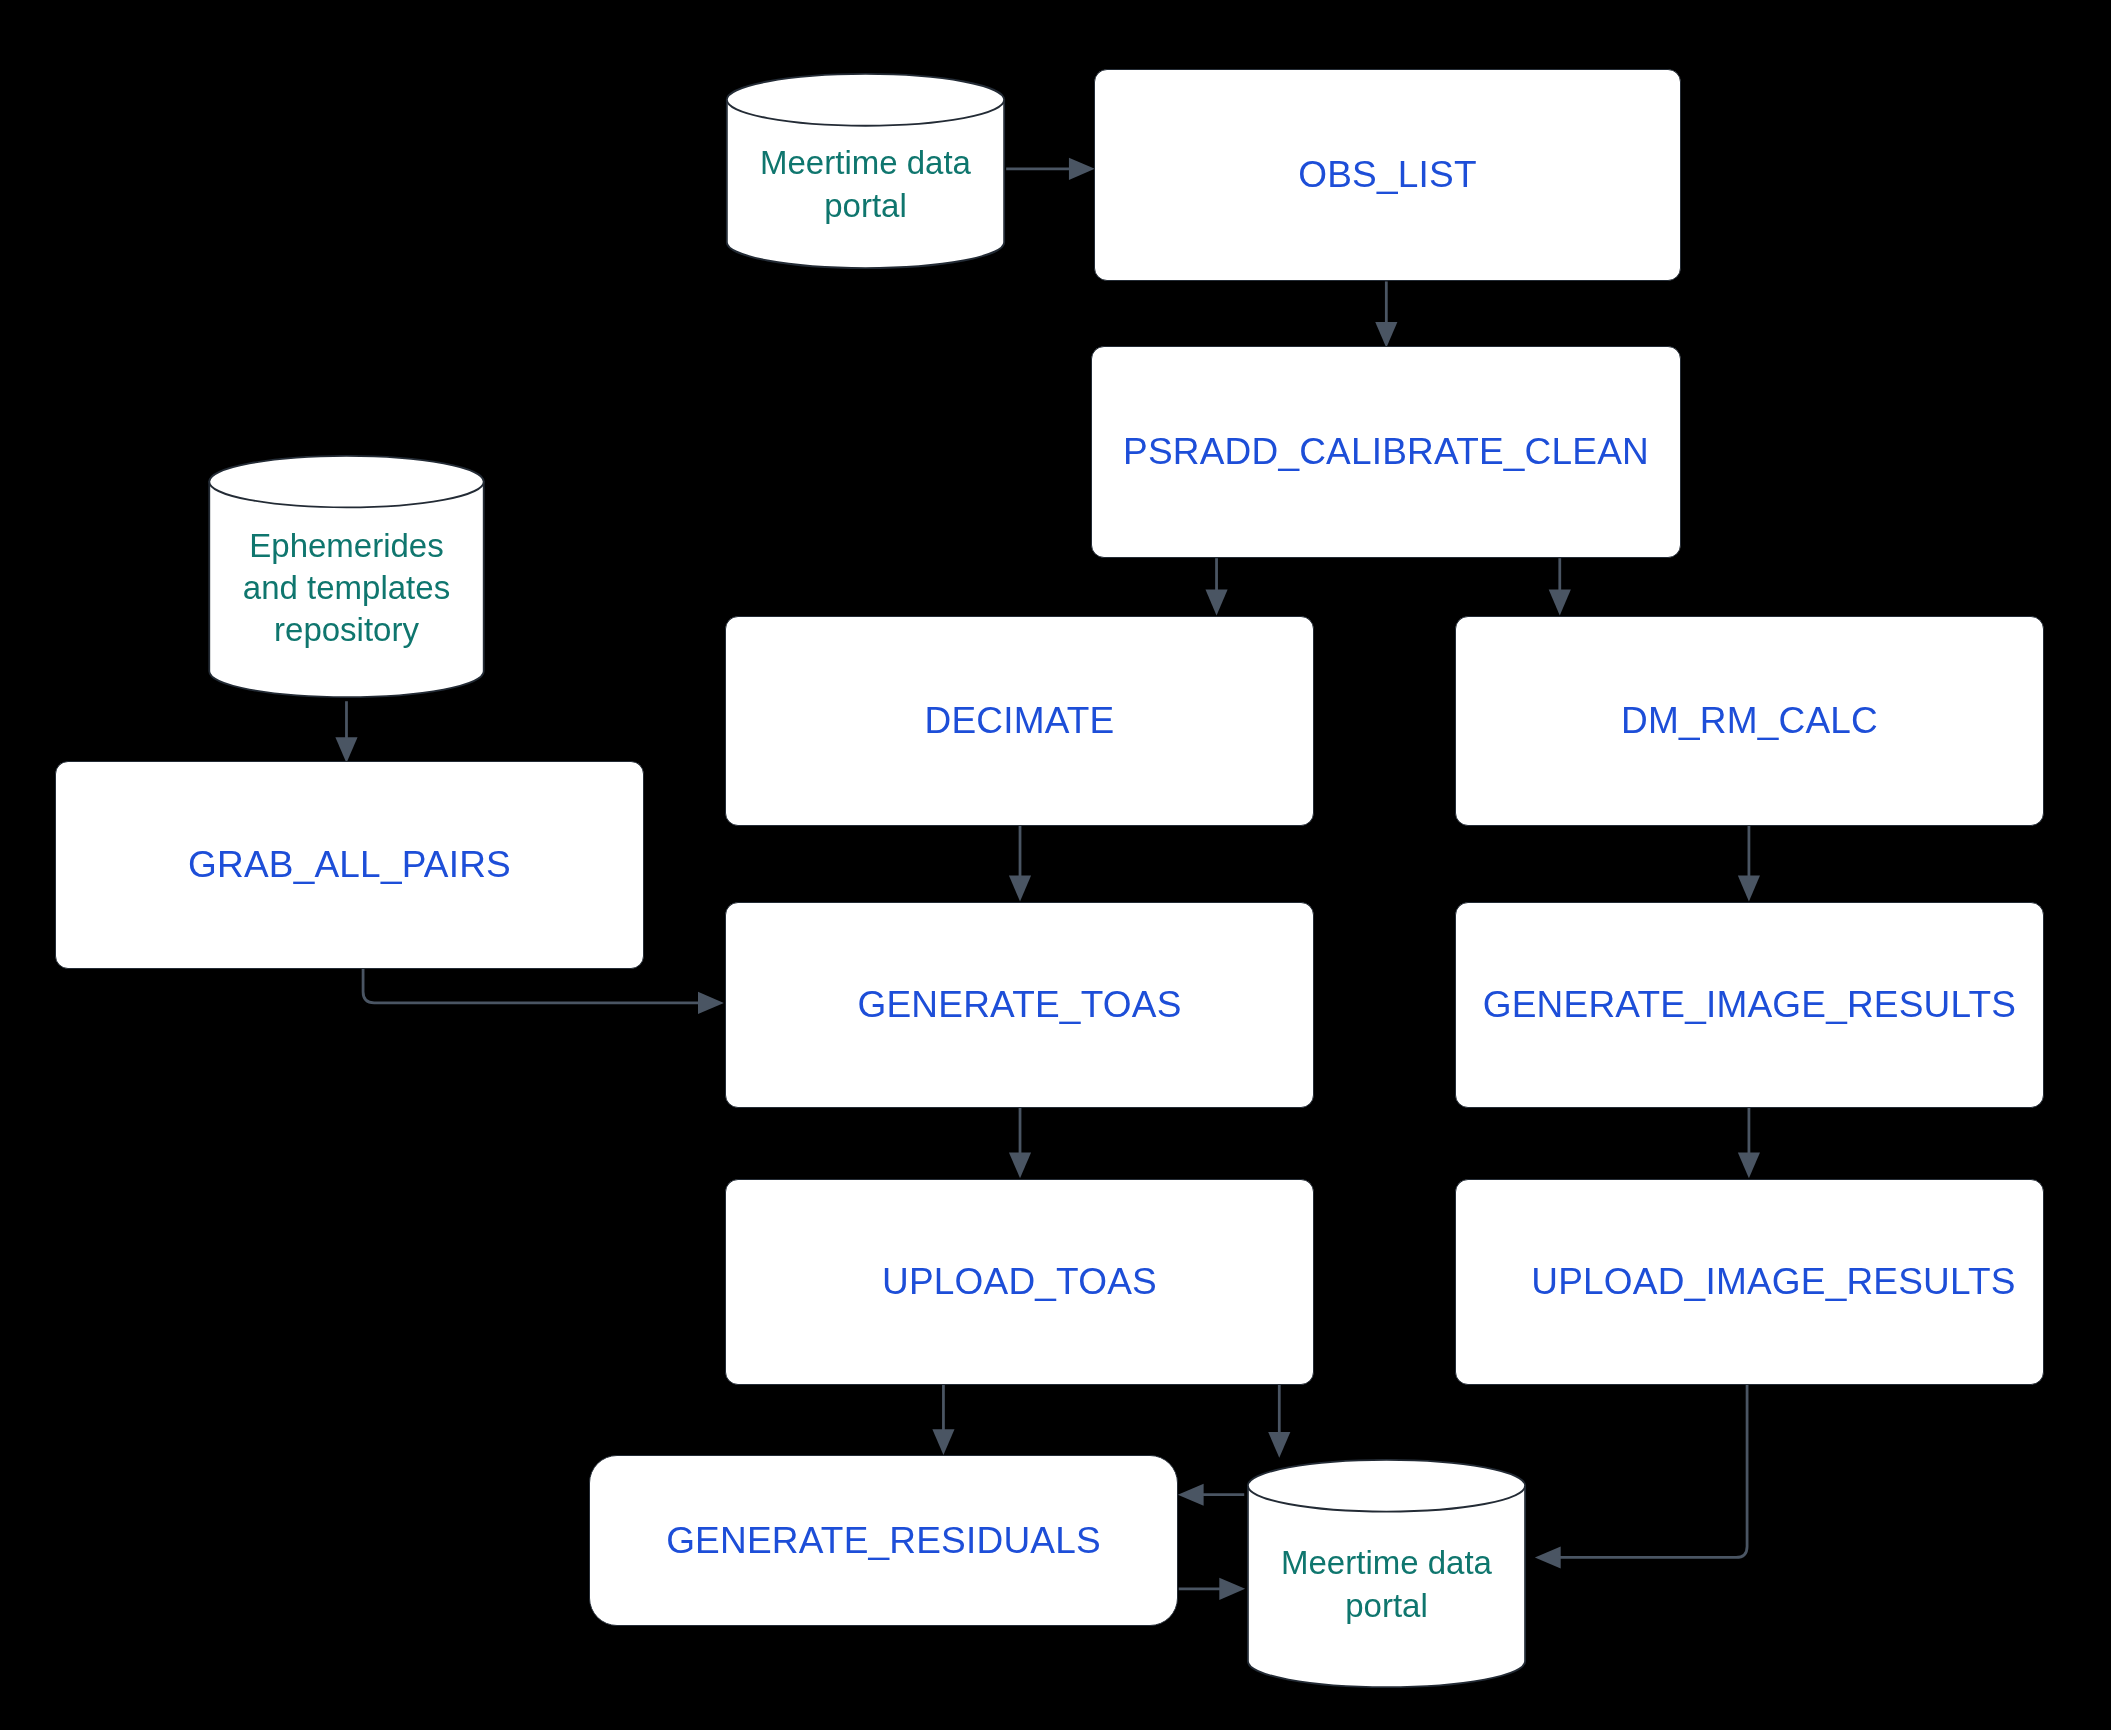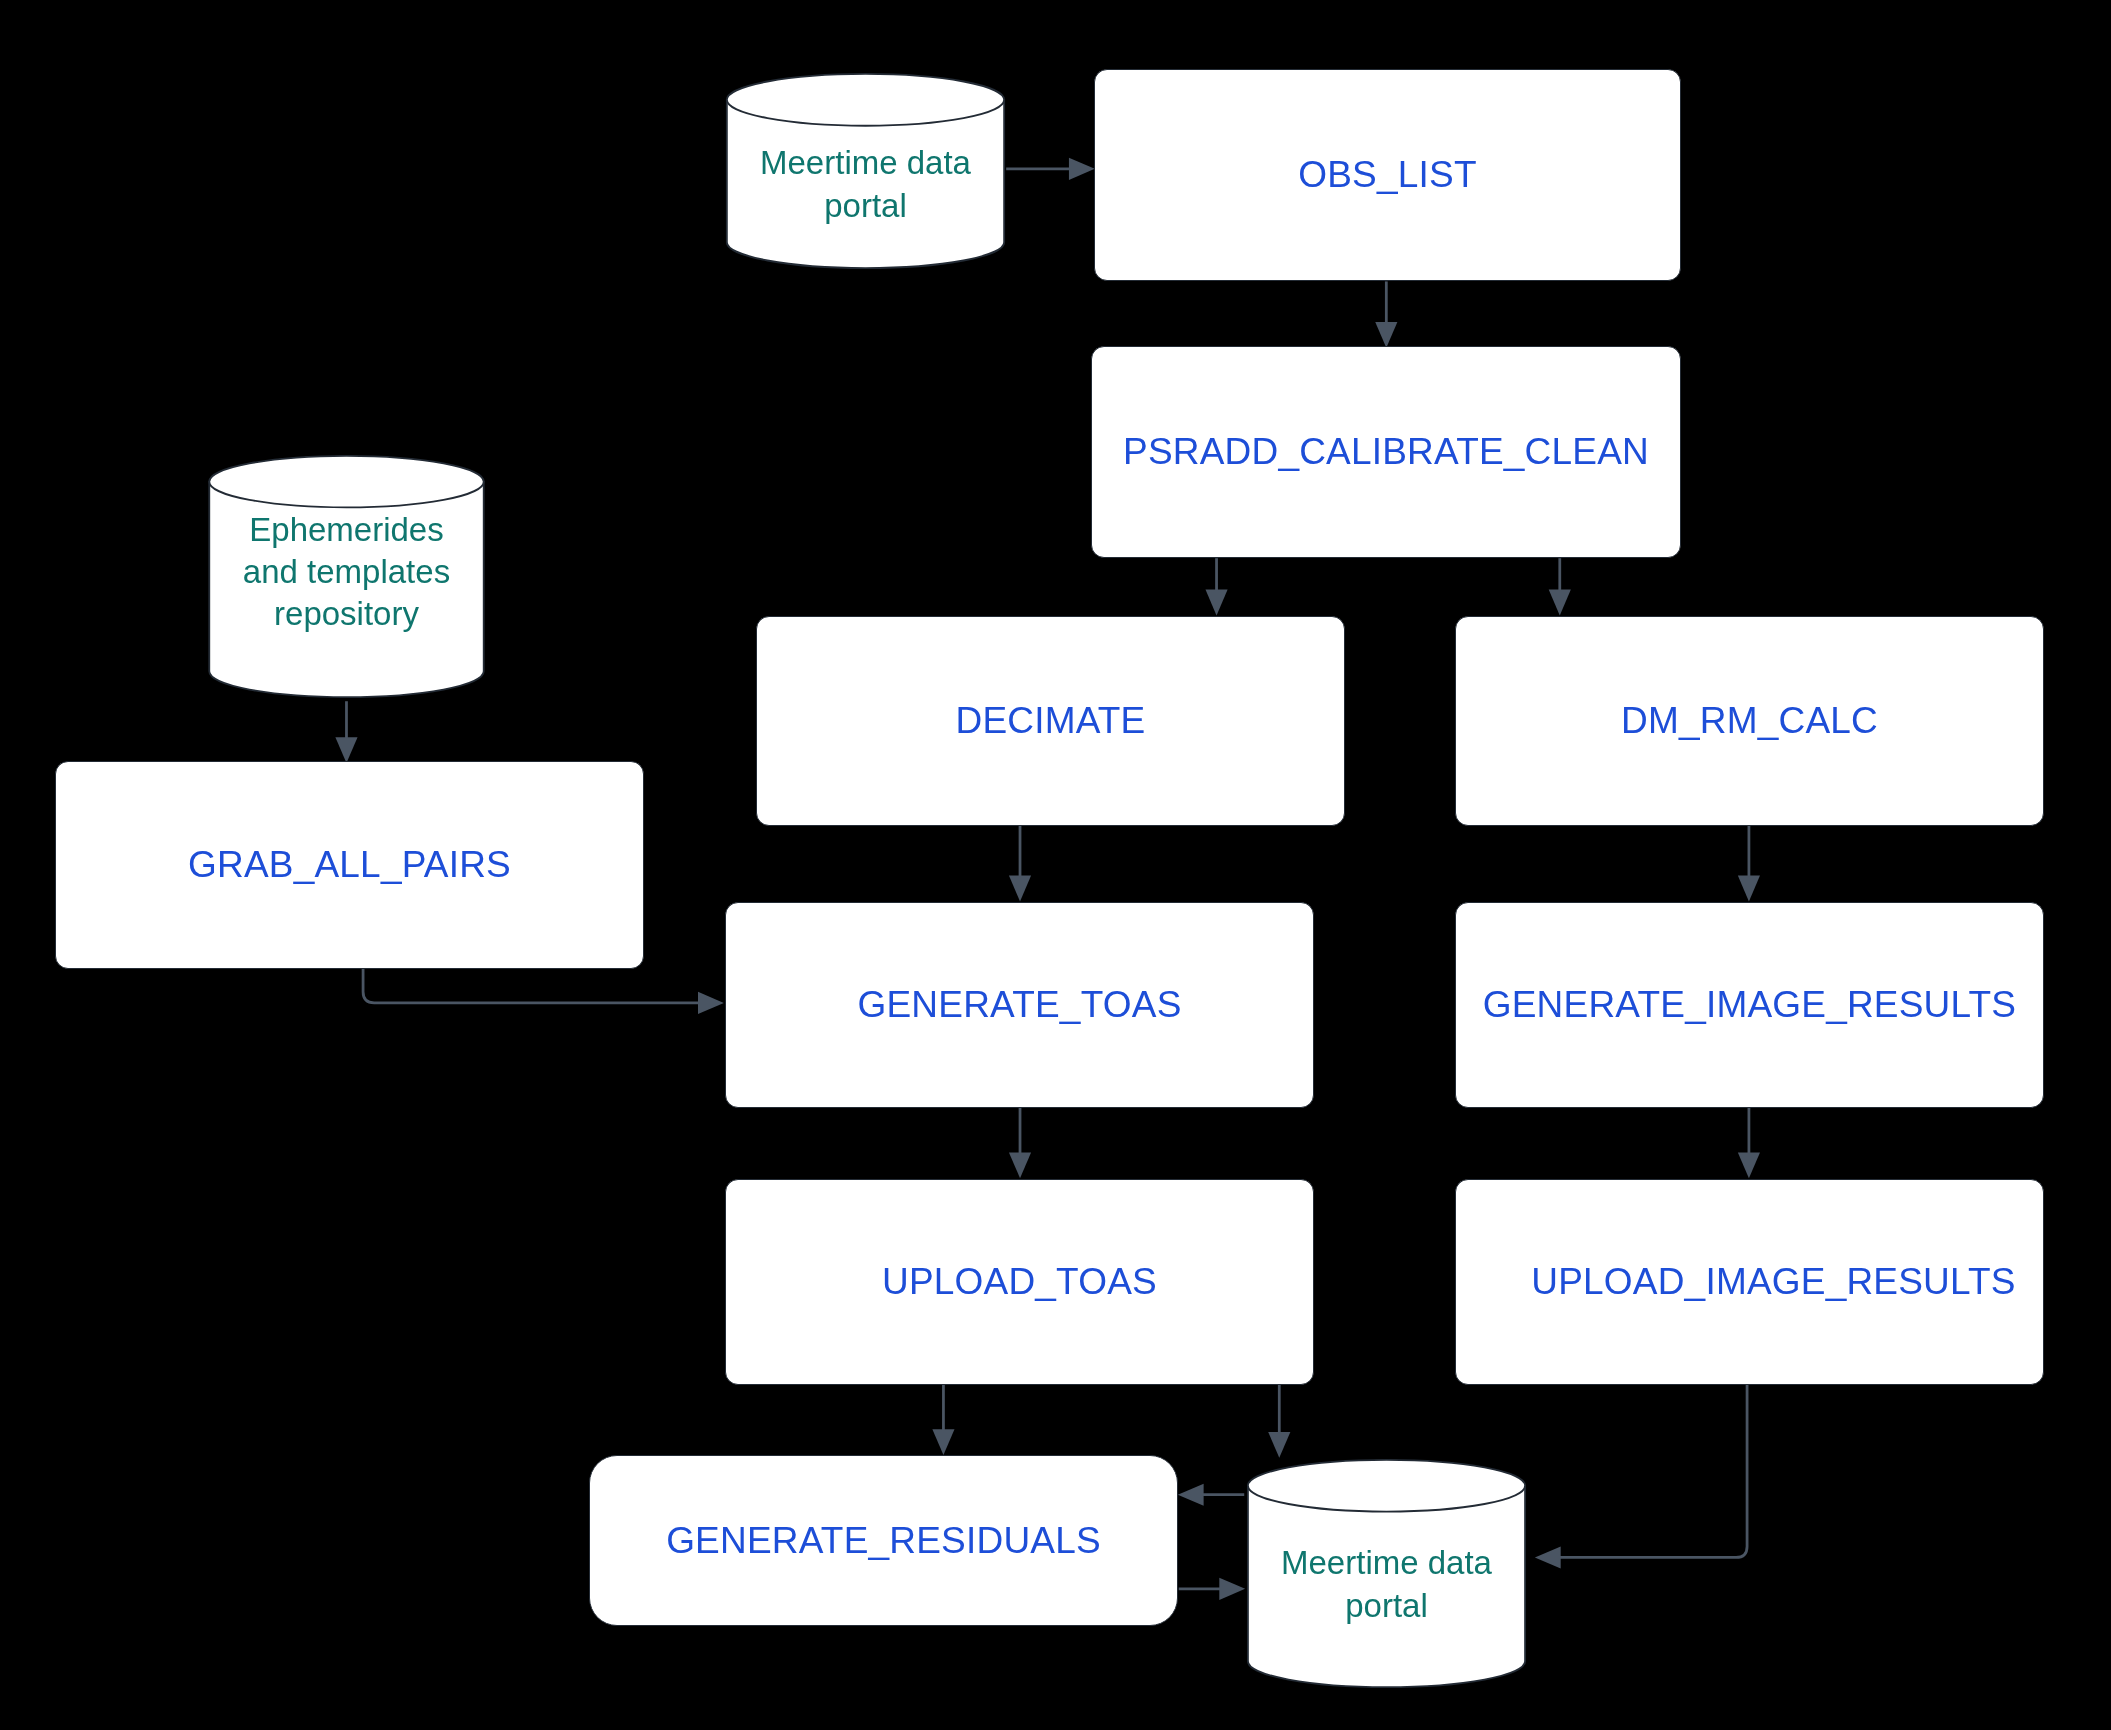--- a/index.html
+++ b/index.html
@@ -134,28 +134,28 @@
 
   <div class="node" style="left:1094px;top:69px;width:587px;height:212px;">OBS_LIST</div>
 
   <div class="node" style="left:1091px;top:346px;width:590px;height:212px;">PSRADD_CALIBRATE_CLEAN</div>
 
   <div class="cyl" style="left:207px;top:454px;width:279px;height:245px;">
     <svg width="279" height="245" viewBox="0 0 302 266">
       <path d="M2 30 L2 236 A149 28 0 0 0 300 236 L300 30 Z" fill="#ffffff" stroke="#232b35" stroke-width="2"></path>
       <ellipse cx="151" cy="30" rx="149" ry="28" fill="#ffffff" stroke="#232b35" stroke-width="2"></ellipse>
     </svg>
-    <div class="cyl-label" style="top:32px;height:172px;">
+    <div class="cyl-label" style="top:48px;height:172px;">
       <span><span>Ephemerides</span><br><span>and templates</span><br><span>repository</span></span>
     </div>
   </div>
 
   <div class="node" style="left:55px;top:761px;width:589px;height:208px;">GRAB_ALL_PAIRS</div>
 
-  <div class="node" style="left:725px;top:616px;width:589px;height:210px;margin-left:31px;">DECIMATE</div>
+  <div class="node" style="left:725px;top:616px;width:589px;height:210px;">DECIMATE</div>
 
   <div class="node" style="left:1455px;top:616px;width:589px;height:210px;">DM_RM_CALC</div>
 
   <div class="node" style="left:725px;top:902px;width:589px;height:206px;">GENERATE_TOAS</div>
 
   <div class="node" style="left:1455px;top:902px;width:589px;height:206px;">GENERATE_IMAGE_RESULTS</div>
 
   <div class="node" style="left:725px;top:1179px;width:589px;height:206px;">UPLOAD_TOAS</div>
 
   <div class="node" style="left:1455px;top:1179px;width:589px;height:206px;padding-left:48px;">UPLOAD_IMAGE_RESULTS</div>

